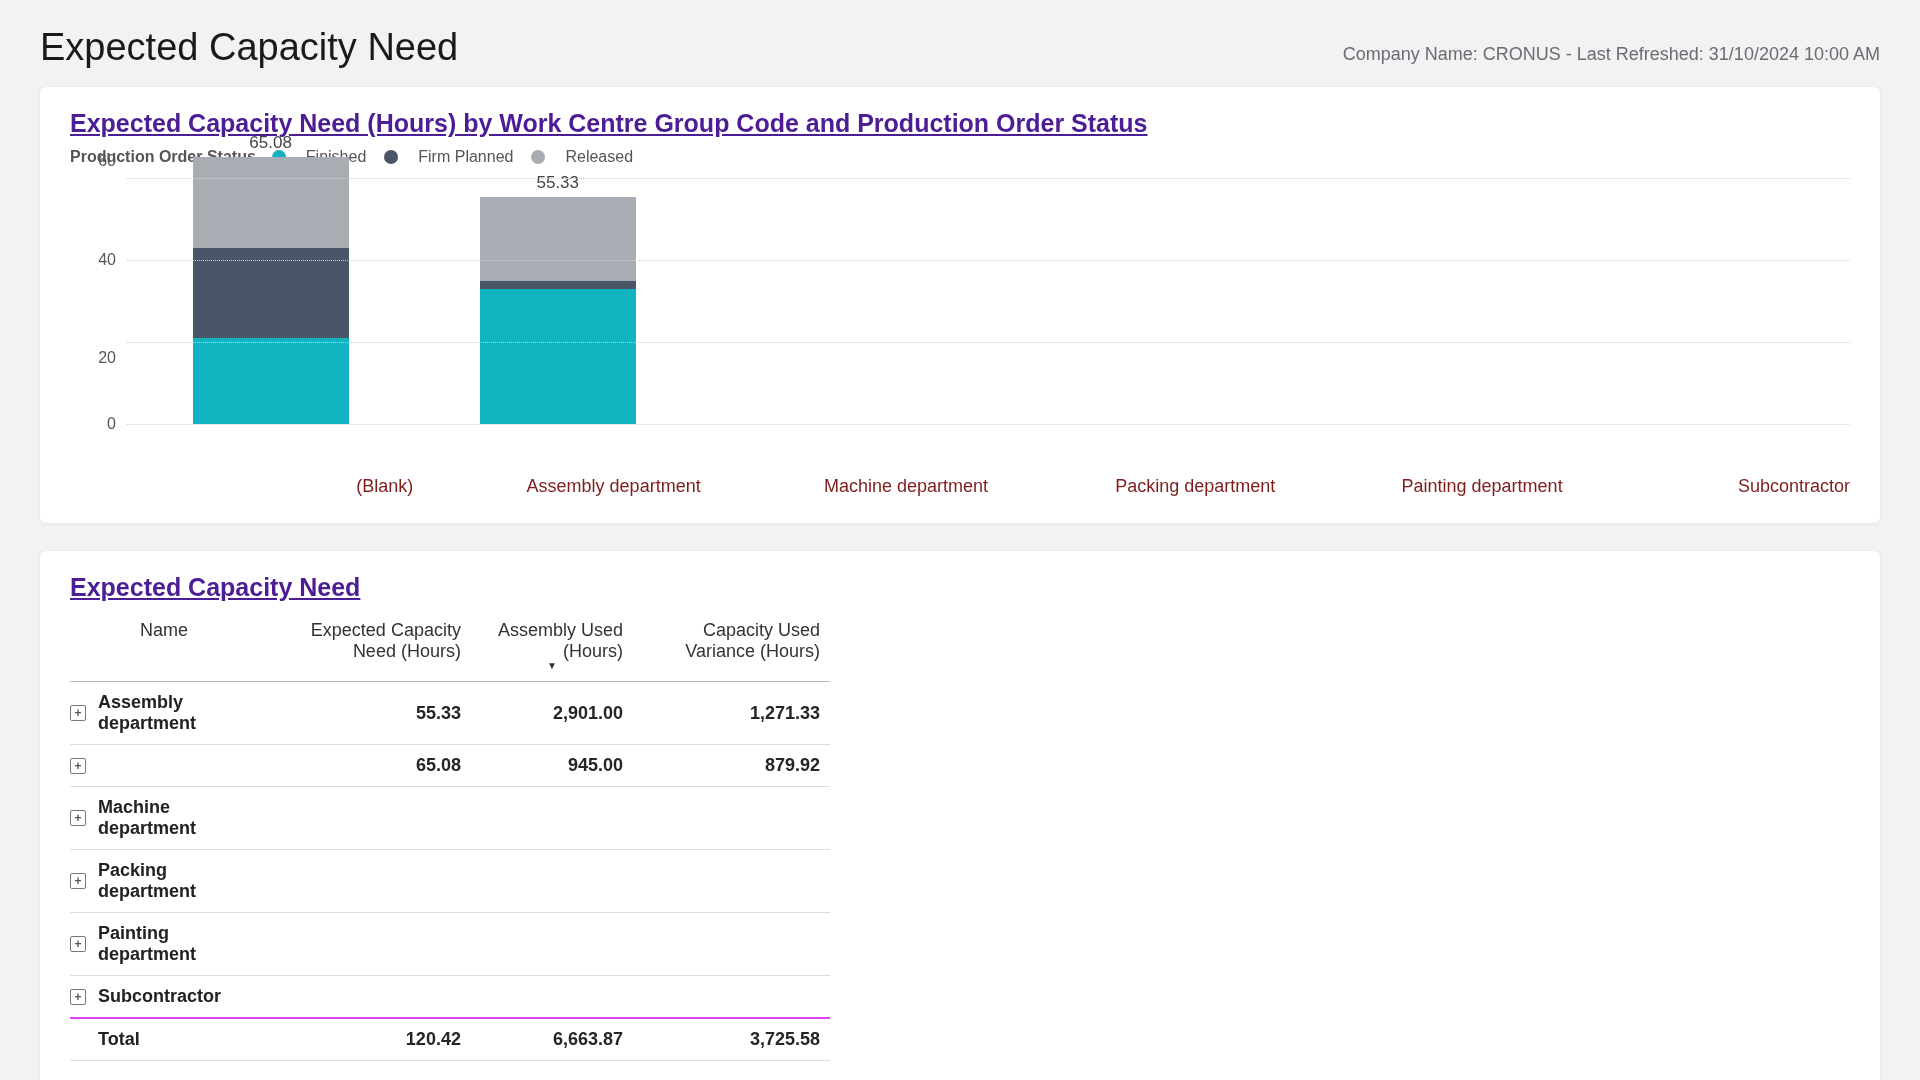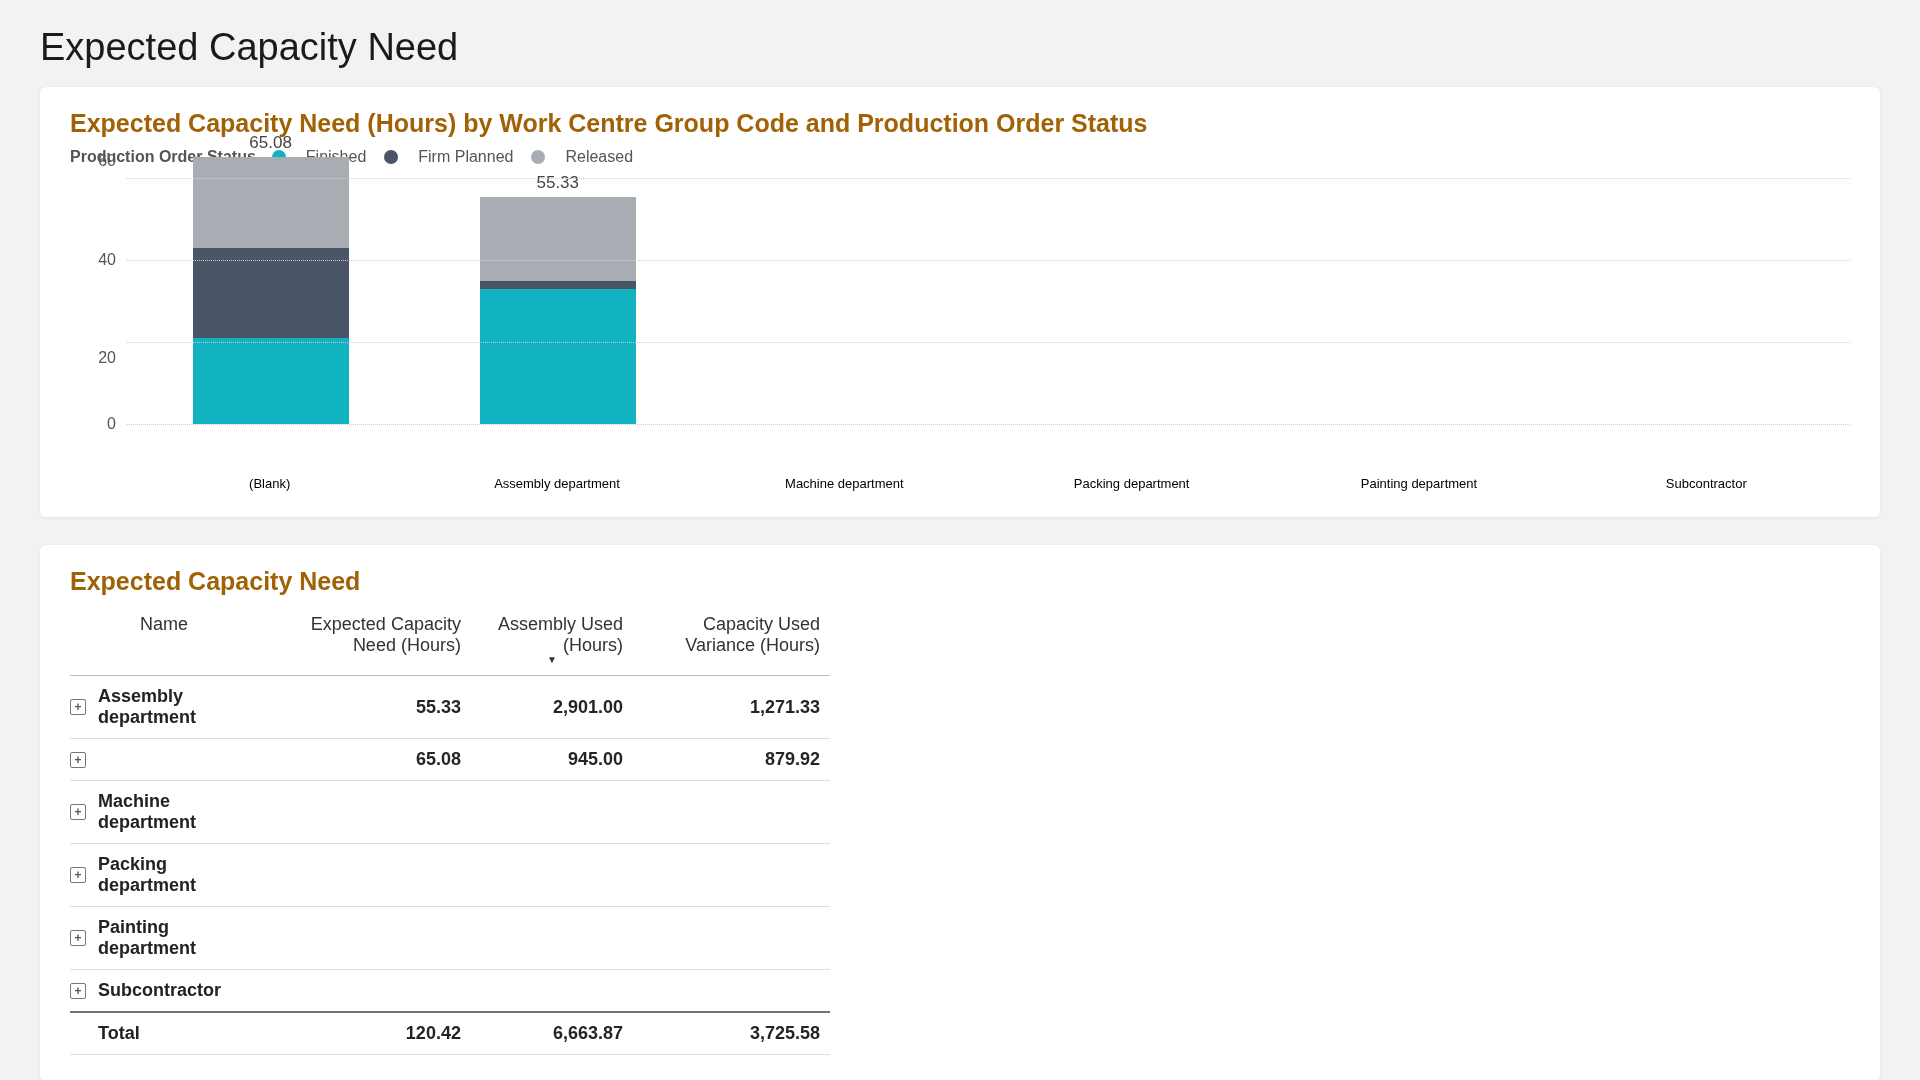--- a/index.html
+++ b/index.html
@@ -33,22 +33,23 @@
   .card {
     background: #ffffff;
     border-radius: 6px;
     box-shadow: 0 1px 4px rgba(0,0,0,0.06);
     padding: 22px 30px 26px 30px;
     margin-bottom: 28px;
   }
   .card-title {
     font-size: 25px;
     font-weight: 600;
-    color: #a16207;
+    color: #4c1d95;
     margin-bottom: 10px;
+    text-decoration: underline;
   }
   
   .legend-row {
     display: flex;
     align-items: center;
     gap: 10px;
     font-size: 16px;
     color: #555;
     margin-bottom: 12px;
   }
@@ -118,23 +119,23 @@
     color: #444;
     white-space: nowrap;
   }
   .x-axis {
     display: flex;
     margin-left: 56px;
     margin-top: 8px;
   }
   .x-label {
     flex: 1;
-    text-align: center;
-    font-size: 13px;
-    color: #000000;
+    text-align: right;
+    font-size: 18px;
+    color: #7f1d1d;
   }
   
   .tbl {
     width: 760px;
     border-collapse: collapse;
     font-size: 18px;
   }
   .tbl thead th {
     font-weight: 400;
     color: #333;
@@ -174,33 +175,34 @@
     justify-content: center;
     font-size: 12px;
     line-height: 1;
     color: #555;
     border-radius: 2px;
     cursor: pointer;
     flex-shrink: 0;
   }
   .row-name { font-weight: 700; color: #222; }
   .total-row td {
-    border-top: 2px solid #737373;
+    border-top: 2px solid #d946ef;
     border-bottom: 3px solid #222;
     font-weight: 700;
   }
   .total-row .name-cell { padding-left: 28px; }
 </style>
 </head>
 <body>
 
 <div class="page">
 
   <div class="header-row">
     <h1 class="page-title">Expected Capacity Need</h1>
+    <div class="status-text">Company Name: CRONUS - Last Refreshed: 31/10/2024 10:00 AM</div>
   </div>
 
   <div class="card">
     <div class="card-title">Expected Capacity Need (Hours) by Work Centre Group Code and Production Order Status</div>
 
     <div class="legend-row">
       <span class="legend-title">Production Order Status</span>
       <span class="legend-item">
         <span class="swatch" style="background:#12b3c1"></span>
         <span>Finished</span>

